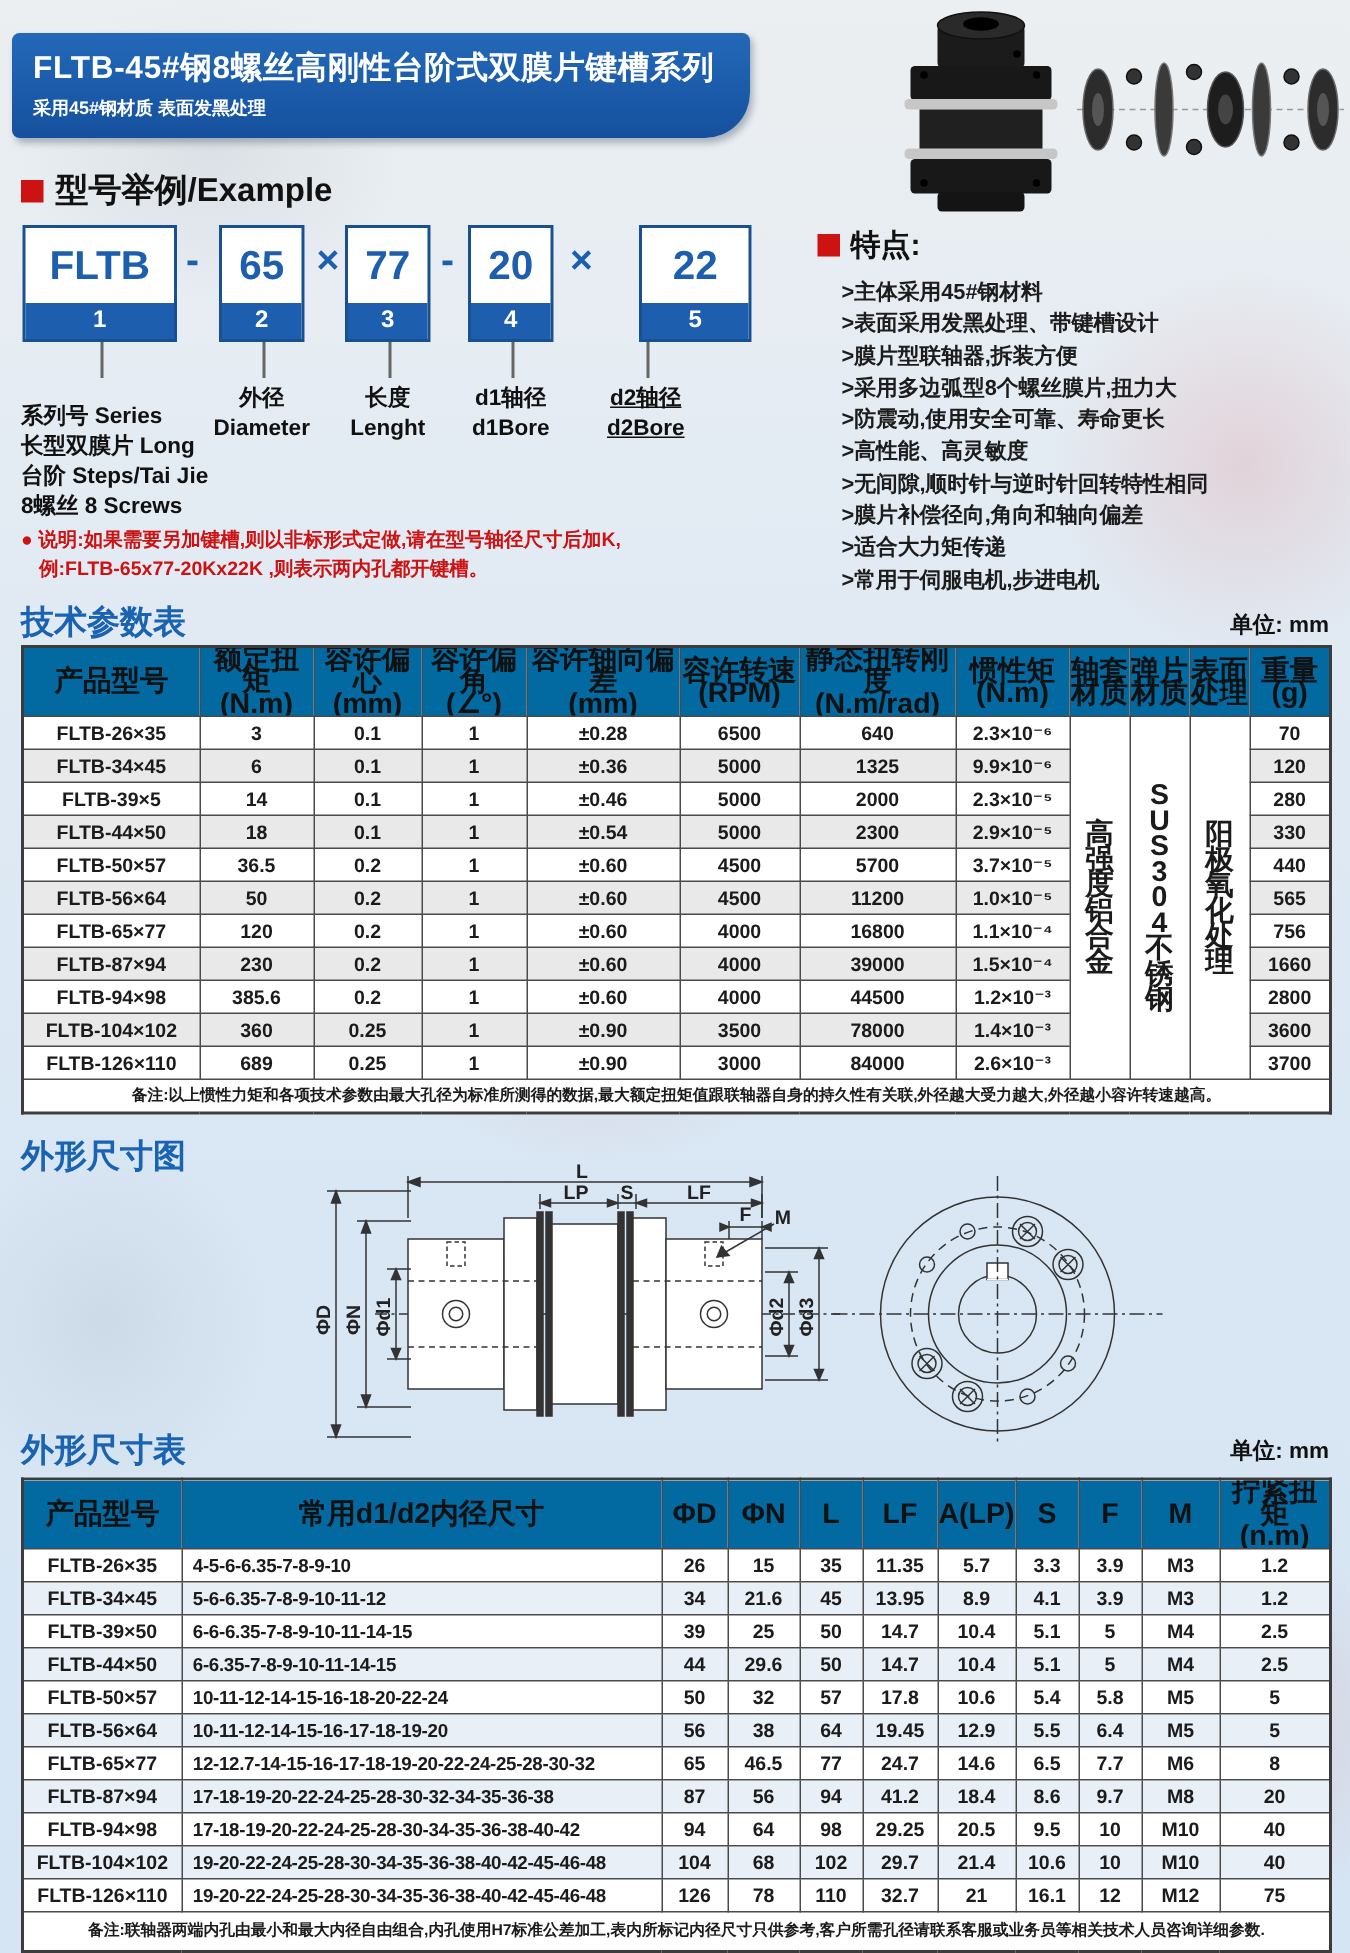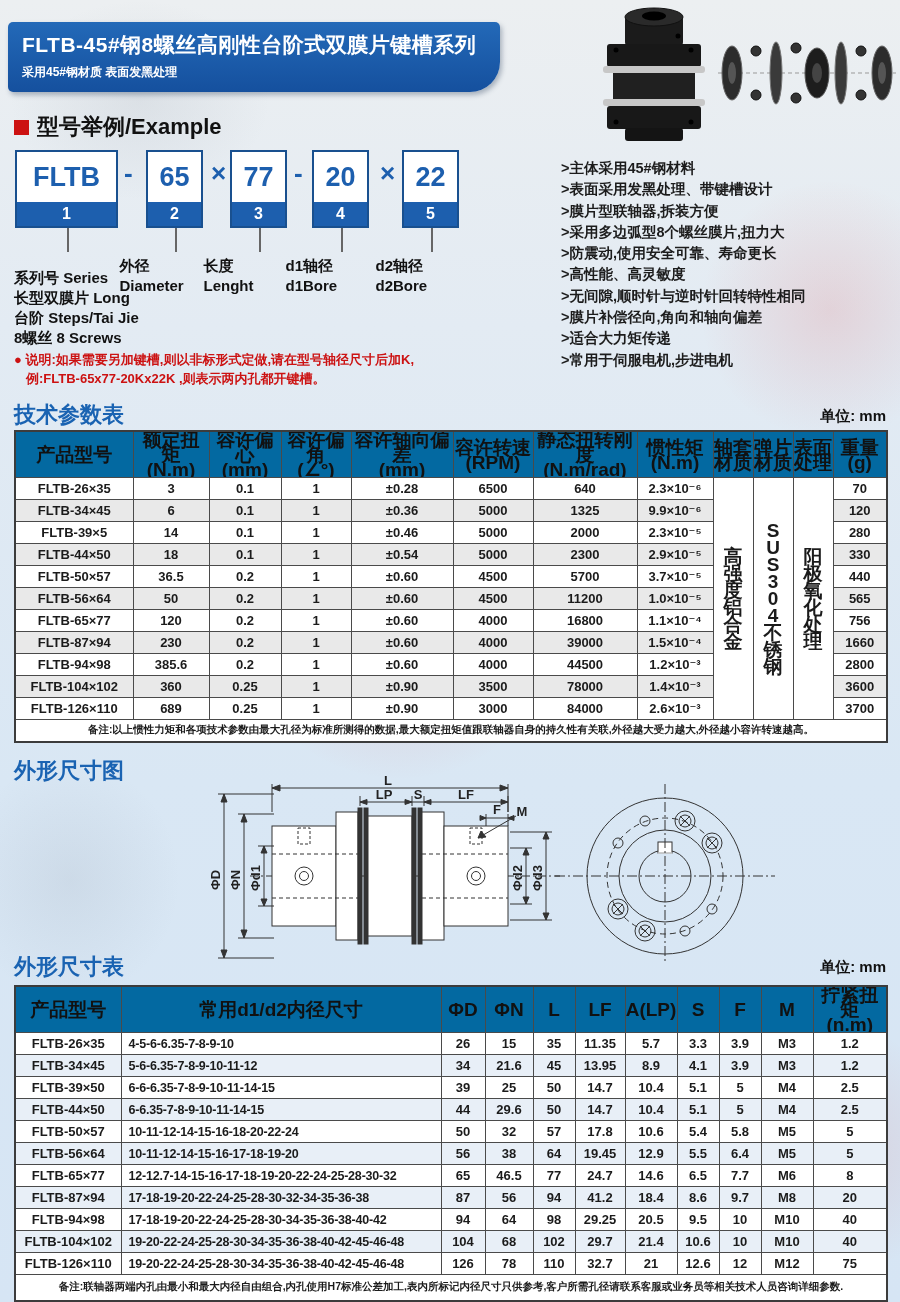--- a/index.html
+++ b/index.html
@@ -24,21 +24,21 @@
   .blue-title{position:absolute;font-size:22px;font-weight:bold;color:#1a63b2}
   .unit{position:absolute;font-size:15px;font-weight:bold;color:#111}
 
   
   .mbox{position:absolute;box-sizing:border-box;border:2px solid #19508f;background:#fff;text-align:center}
   .mbox .val{height:50px;line-height:50px;font-size:27px;font-weight:bold;color:#1d5fae;font-family:"Liberation Sans",sans-serif}
   .mbox .num{height:24px;line-height:24px;background:#1d5fae;color:#fff;font-size:16px;font-weight:bold}
   .msep{position:absolute;font-size:26px;font-weight:bold;color:#1d5fae}
   .tick{position:absolute;width:2px;height:24px;background:#666}
   .mlabels{position:absolute;font-size:15px;font-weight:bold;line-height:20px;color:#111;white-space:nowrap}
-  .mlabels.center{text-align:left}
+  .mlabels.center{text-align:center}
 
   .rednote{position:absolute;color:#cc1212;font-size:13px;font-weight:bold;line-height:19px}
 
   .features{position:absolute;left:545px;top:150px;width:350px}
   .features .fh{display:flex;align-items:center;gap:7px;font-size:20px;font-weight:bold}
   .features ul{list-style:none;margin:8px 0 0 16px;padding:0;font-size:14.5px;line-height:21.3px;font-weight:bold;color:#1c1c1c}
 
   table{border-collapse:collapse;table-layout:fixed;background:#fff}
   .dtable{position:absolute;left:14px;width:872px;border:2px solid #3c3c3c}
   .dtable th,.dtable td{border:1px solid #4a4a4a;text-align:center;padding:0;overflow:hidden}
@@ -140,40 +140,44 @@
     </div>
     <div class="mbox" style="left: 312px; top: 150px; width: 57px;">
       <div class="val">20</div>
       <div class="num">4</div>
     </div>
     <div class="tick" style="left: 340.5px; top: 228px;"></div>
     <div class="mlabels center" style="top: 256px; left: 285.5px; width: 110px;">
       <div>d1轴径</div>
       <div>d1Bore</div>
     </div>
-    <div class="mbox" style="left: 402px; top: 150px; width: 57px;">
+    <div class="mbox" style="left: 426px; top: 150px; width: 75px;">
       <div class="val">22</div>
       <div class="num">5</div>
     </div>
     <div class="tick" style="left: 430.5px; top: 228px;"></div>
-    <div class="mlabels center" style="top: 256px; left: 375.5px; width: 110px;">
+    <div class="mlabels center" style="top: 256px; left: 375.5px; width: 110px; text-decoration: underline;">
       <div>d2轴径</div>
       <div>d2Bore</div>
     </div>
     <div class="msep" style="left: 124px; top: 158px;">-</div>
     <div class="msep" style="left: 211px; top: 158px;">×</div>
     <div class="msep" style="left: 294px; top: 158px;">-</div>
     <div class="msep" style="left: 380px; top: 158px;">×</div>
   </div>
 <div class="rednote" style="left:14px;top:350px;width:520px">
   <div>● 说明:如果需要另加键槽,则以非标形式定做,请在型号轴径尺寸后加K,</div>
   <div style="padding-left:12px">例:FLTB-65x77-20Kx22K ,则表示两内孔都开键槽。</div>
 </div>
 
 <div class="features">
+  <div class="fh">
+    <span class="redsq"></span>
+    <span>特点:</span>
+  </div>
   <ul id="feature-list">
       <li>&gt;主体采用45#钢材料</li>
       <li>&gt;表面采用发黑处理、带键槽设计</li>
       <li>&gt;膜片型联轴器,拆装方便</li>
       <li>&gt;采用多边弧型8个螺丝膜片,扭力大</li>
       <li>&gt;防震动,使用安全可靠、寿命更长</li>
       <li>&gt;高性能、高灵敏度</li>
       <li>&gt;无间隙,顺时针与逆时针回转特性相同</li>
       <li>&gt;膜片补偿径向,角向和轴向偏差</li>
       <li>&gt;适合大力矩传递</li>
@@ -709,21 +713,21 @@
         <td>40</td>
       </tr>
       <tr style="height: 22px;">
         <td>FLTB-126×110</td>
         <td class="bores">19-20-22-24-25-28-30-34-35-36-38-40-42-45-46-48</td>
         <td>126</td>
         <td>78</td>
         <td>110</td>
         <td>32.7</td>
         <td>21</td>
-        <td>12.6</td>
+        <td>16.1</td>
         <td>12</td>
         <td>M12</td>
         <td>75</td>
       </tr>
       <tr style="height: 26px;">
         <td colspan="11" class="notecell">备注:联轴器两端内孔由最小和最大内径自由组合,内孔使用H7标准公差加工,表内所标记内径尺寸只供参考,客户所需孔径请联系客服或业务员等相关技术人员咨询详细参数.</td>
       </tr>
     </tbody>
 </table>
 

